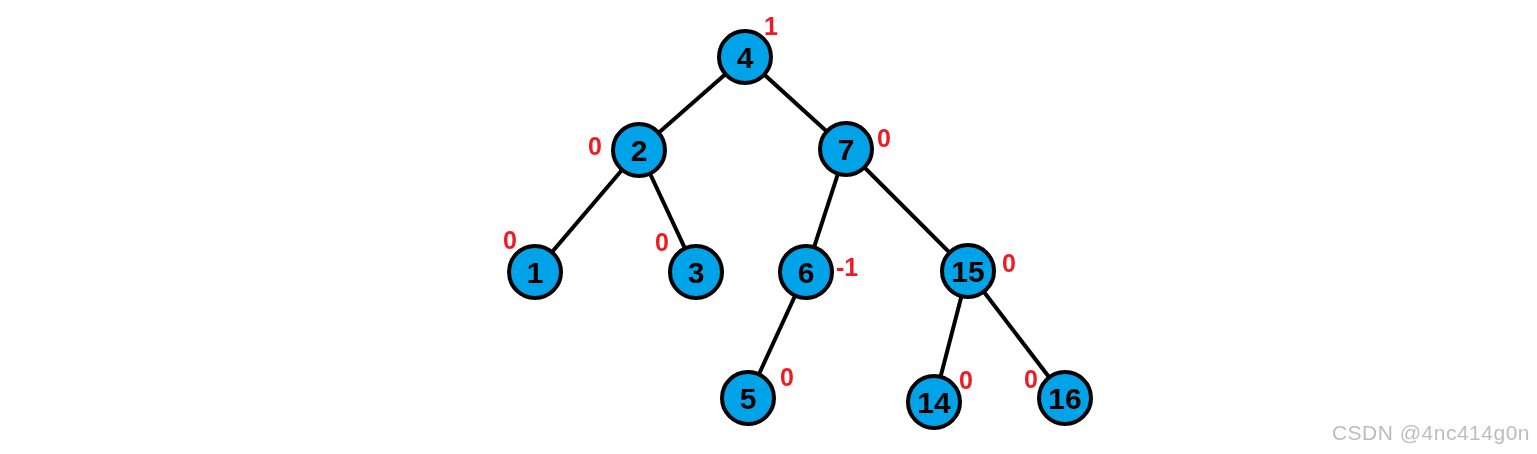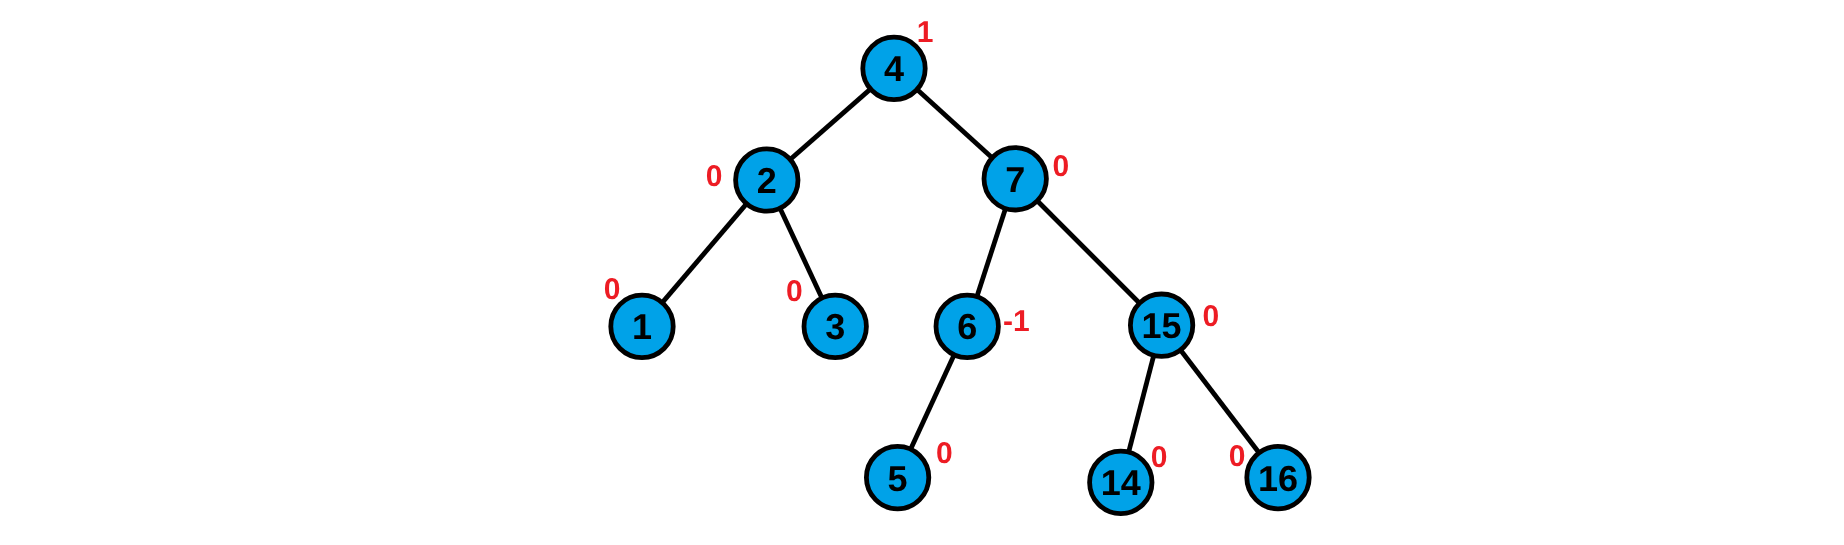--- a/index.html
+++ b/index.html
@@ -104,13 +104,14 @@
           <text x="934" y="402" dy="0.36em" text-anchor="middle" class="node-label">14</text>
           <text x="966" y="380" dy="0.36em" text-anchor="middle" class="balance-label" fill="#ED1C24">0</text>
         </g>
         <g>
           <circle cx="1065" cy="398" r="26" fill="#00A2E8" stroke="#000000" stroke-width="4"></circle>
           <text x="1065" y="398" dy="0.36em" text-anchor="middle" class="node-label">16</text>
           <text x="1031" y="379" dy="0.36em" text-anchor="middle" class="balance-label" fill="#ED1C24">0</text>
         </g>
       </g>
   </svg>
+  <div class="watermark">CSDN @4nc414g0n</div>
 </div>
 
 </body></html>

